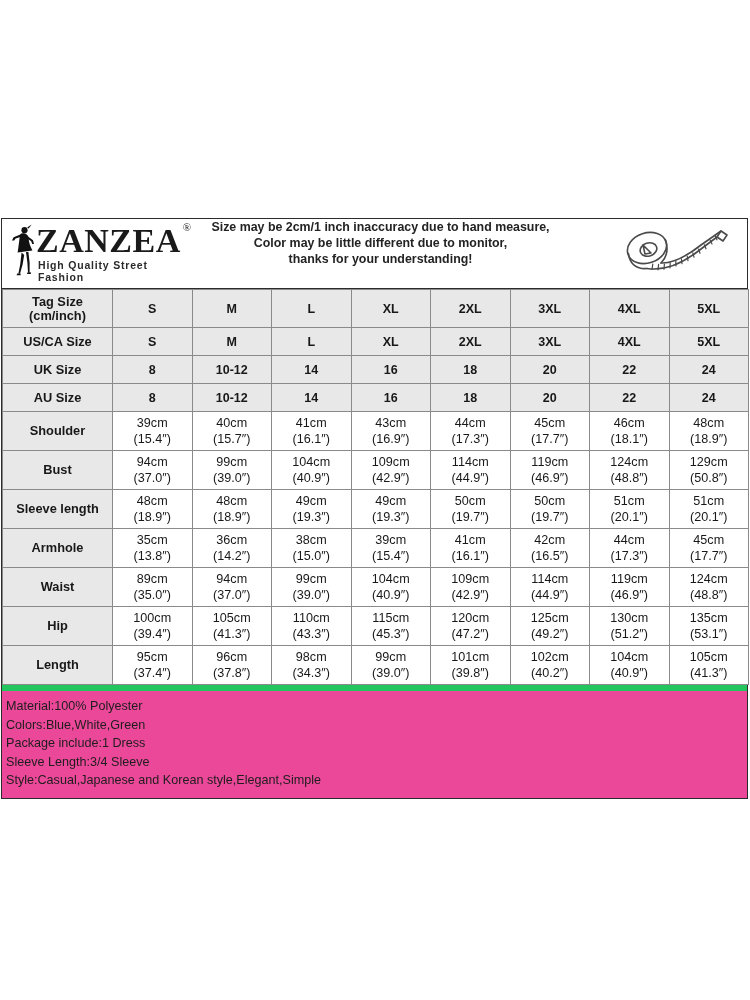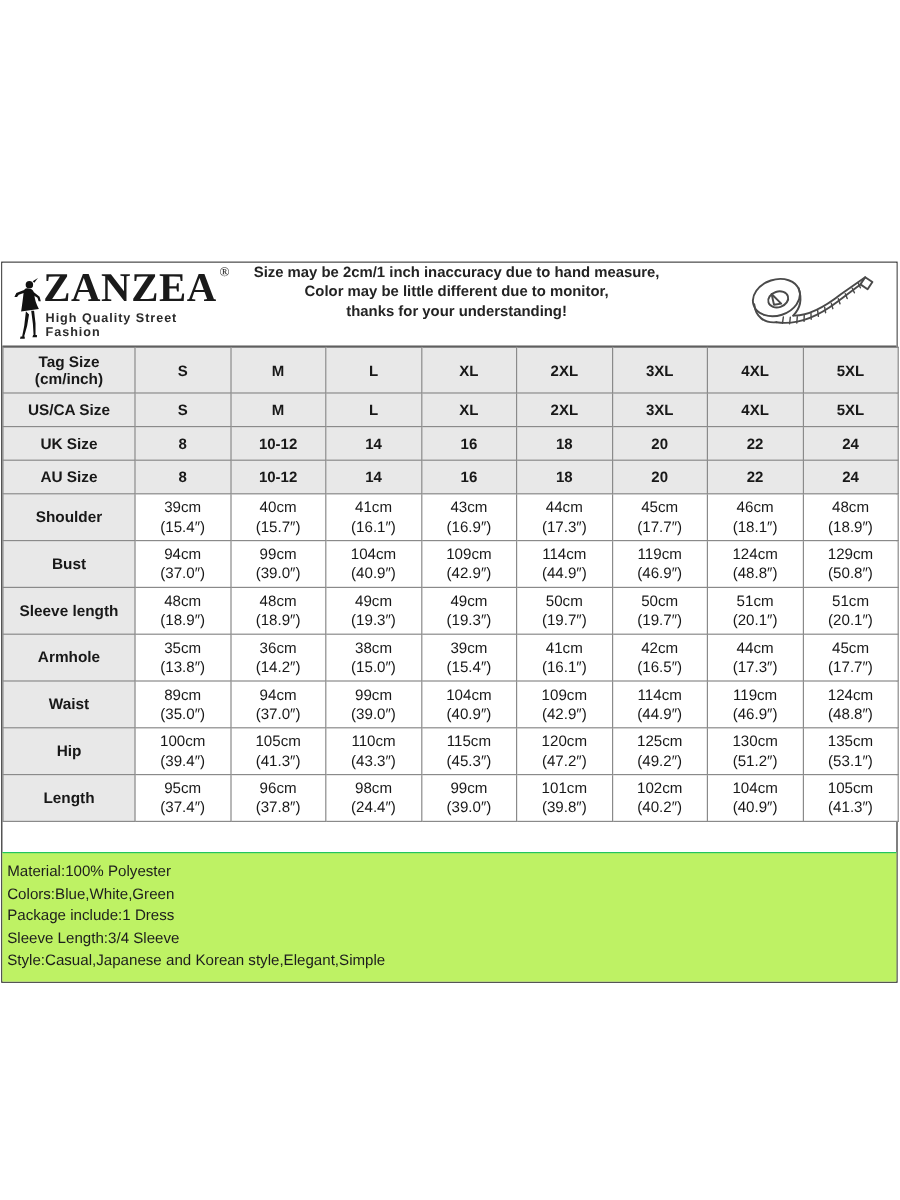--- a/index.html
+++ b/index.html
@@ -46,21 +46,21 @@
     flex: 0 0 178px;
     height: 100%;
     display: flex;
     align-items: center;
     padding-left: 6px;
     box-sizing: border-box;
   }
 
   .logo-wrap {
     display: flex;
-    align-items: flex-end;
+    align-items: flex-start;
     position: relative;
   }
 
   .logo-figure {
     width: 30px;
     height: 52px;
     flex: 0 0 30px;
     position: relative;
     margin-right: -2px;
   }
@@ -178,24 +178,23 @@
     background: #e8e8e8;
     font-size: 12.8px;
     font-weight: 700;
   }
 
   .cm  { display: block; }
   .inch{ display: block; }
 
   
   .details {
-    border-top: 1px solid #22c55e;
+    border-top: 6px solid #22c55e;
     padding: 6px 4px 8px 4px;
-    background: #bef264;
-    margin-top: 25px;
+    background: #ec4899;
   }
 
   .detail-line {
     font-size: 12.6px;
     line-height: 18.6px;
     color: #1d1d1d;
     white-space: nowrap;
   }
 </style>
 </head>
@@ -571,21 +570,21 @@
           <td>
               <span class="cm">95cm</span>
               <span class="inch">(37.4″)</span>
             </td>
           <td>
               <span class="cm">96cm</span>
               <span class="inch">(37.8″)</span>
             </td>
           <td>
               <span class="cm">98cm</span>
-              <span class="inch">(24.4″)</span>
+              <span class="inch">(34.3″)</span>
             </td>
           <td>
               <span class="cm">99cm</span>
               <span class="inch">(39.0″)</span>
             </td>
           <td>
               <span class="cm">101cm</span>
               <span class="inch">(39.8″)</span>
             </td>
           <td>

